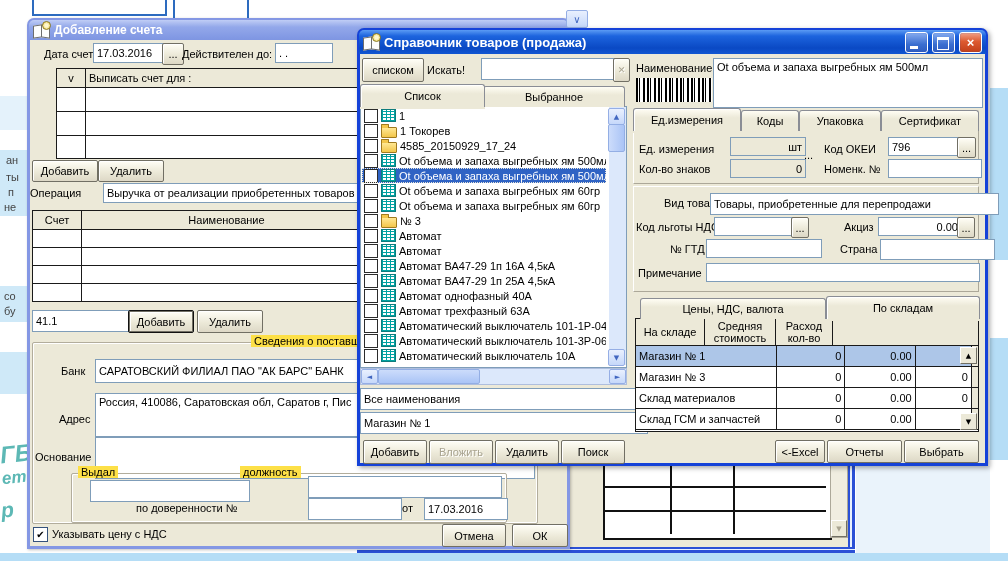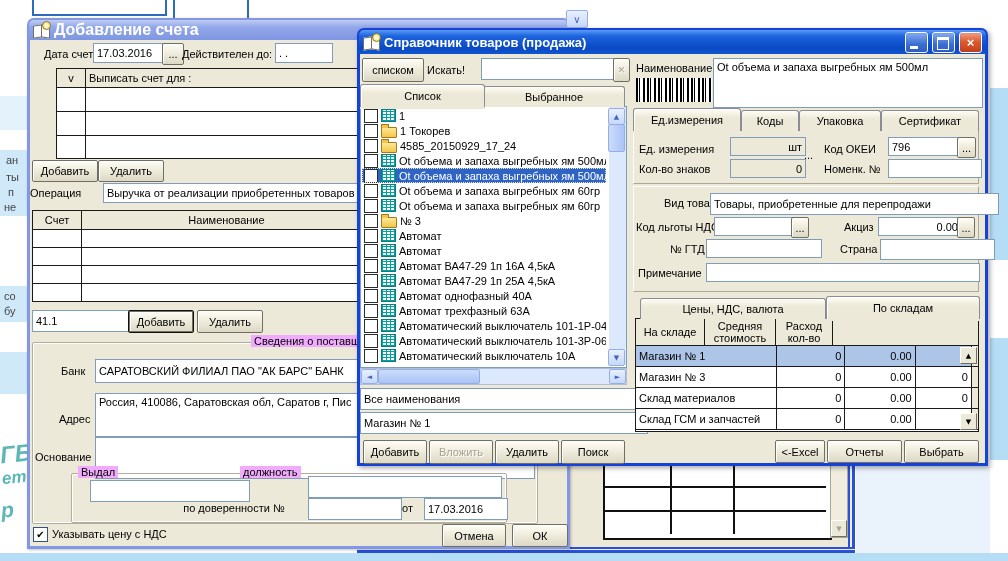--- a/index.html
+++ b/index.html
@@ -18,21 +18,21 @@
        padding:0 3px;overflow:hidden;white-space:nowrap}
   .inp.ro{background:#ece9d8}
   .inp.tr{justify-content:flex-end}
   .inp.top{align-items:flex-start;padding-top:2px}
   
   .combo{position:absolute;background:#fff;border:1px solid #7f9db9;display:flex;align-items:center;
          padding:0 18px 0 3px;overflow:hidden;white-space:nowrap}
   
   .winb{position:absolute;border-radius:7px 7px 0 0}
   .tbar{position:absolute;left:2px;right:2px;top:2px;display:flex;align-items:center;gap:4px;
-        padding:0 4px;color:#fff;font-weight:bold;font-size:16px;border-radius:5px 5px 0 0;white-space:nowrap}
+        padding:0 4px;color:#fff;font-weight:bold;font-size:12px;border-radius:5px 5px 0 0;white-space:nowrap}
   .client{position:absolute;background:#ece9d8}
   
   .bico{position:relative;width:17px;height:14px;flex:0 0 17px}
   .bico i{position:absolute;width:7px;height:11px;background:#fdfdfd;border:1px solid #6d6d6d;top:2px}
   .bico i.l{left:0;transform:skewY(-10deg)}
   .bico i.r{left:8px;transform:skewY(10deg)}
   .bico b{position:absolute;right:-1px;top:-2px;width:7px;height:7px;border-radius:50%;
           background:radial-gradient(#fff8d0 30%,#e8c83e);border:1px solid #8d7a20}
   
   .cap{position:relative;width:21px;height:19px;border:1px solid #fff;border-radius:3px;
@@ -42,21 +42,21 @@
   .cap .maxi{position:absolute;left:4px;top:4px;width:10px;height:9px;border:1px solid #fff;border-top-width:3px}
   .cap .x{position:absolute;left:0;top:0;right:0;bottom:0;display:flex;align-items:center;justify-content:center;
           color:#fff;font-weight:bold;font-size:13px}
   
   .tab{position:absolute;display:flex;align-items:center;justify-content:center;white-space:nowrap;
        background:linear-gradient(#fffdf4,#ece9d8 40%);border:1px solid #8a8d95;border-bottom:none;
        border-radius:3px 3px 0 0;z-index:2}
   .tab.on{z-index:3;box-shadow:0 2px 0 #ece9d8,inset 1px 1px 0 #fff}
   
   .grp{position:absolute;border:1px solid #b2ad9c;box-shadow:inset 1px 1px 0 #fff,inset -1px -1px 0 #fff;border-radius:2px}
-  .glb{position:absolute;top:-8px;background:#f0abfc;padding:0 3px;white-space:nowrap}
+  .glb{position:absolute;top:-8px;background:#fde047;padding:0 3px;white-space:nowrap}
   
   .btbl{position:absolute;background:#fff;border:1px solid #1a1a1a}
   .brow{display:flex;border-bottom:1px solid #1a1a1a}
   .brow:last-child{border-bottom:none}
   .bcel{border-right:1px solid #1a1a1a;display:flex;align-items:center;padding:0 3px;overflow:hidden;white-space:nowrap}
   .bcel:last-child{border-right:none}
   .bhdr{background:#ece9d8;justify-content:center}
   .tr2{justify-content:flex-end}
   
   .li{display:flex;align-items:center;gap:3px;height:15px;padding-left:2px;white-space:nowrap;overflow:hidden}
@@ -207,21 +207,21 @@
       <span class="lbl" style="left:26px;top:70px">Адрес</span>
       <div class="inp top" style="left:62px;top:50px;width:432px;height:40px">Россия, 410086, Саратовская обл, Саратов г, Пис</div>
       <span class="lbl" style="left:2px;top:108px">Основание</span>
       <div class="inp" style="left:62px;top:94px;width:432px;height:40px"></div>
 
       <div class="grp" style="left:38px;top:130px;width:434px;height:48px">
         <span class="glb" style="left:6px">Выдал</span>
         <div class="inp" style="left:18px;top:6px;width:152px;height:20px"></div>
         <span class="glb" style="left:168px">должность</span>
         <div class="inp" style="left:236px;top:2px;width:186px;height:20px"></div>
-        <span class="lbl" style="left:76px;top:28px;width:172px;text-align:center">по доверенности №</span>
+        <span class="lbl" style="left:64px;top:28px;width:172px;text-align:left">по доверенности №</span>
         <div class="inp" style="left:236px;top:24px;width:86px;height:20px"></div>
         <span class="lbl" style="left:330px;top:28px">от</span>
         <div class="inp" style="left:352px;top:24px;width:76px;height:20px">17.03.2016</div>
       </div>
     </div>
 
     <div class="chk" style="left:3px;top:487px;width:13px;height:13px">✔</div>
     <span class="lbl" style="left:22px;top:488px">Указывать цену с НДС</span>
     <div class="btn" style="left:412px;top:484px;width:62px;height:21px">Отмена</div>
     <div class="btn" style="left:482px;top:484px;width:54px;height:21px">ОК</div>

